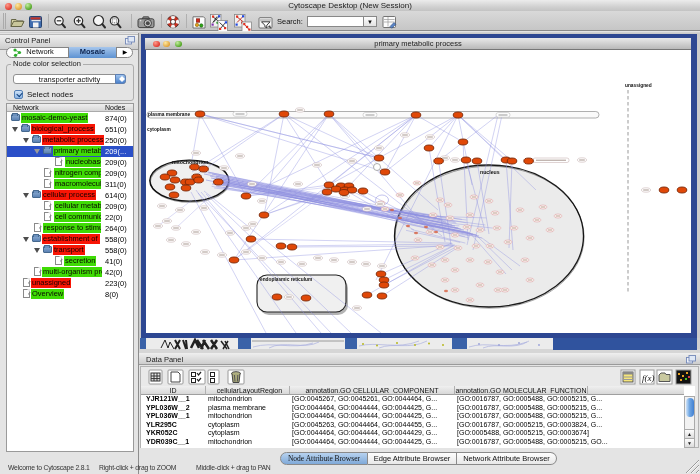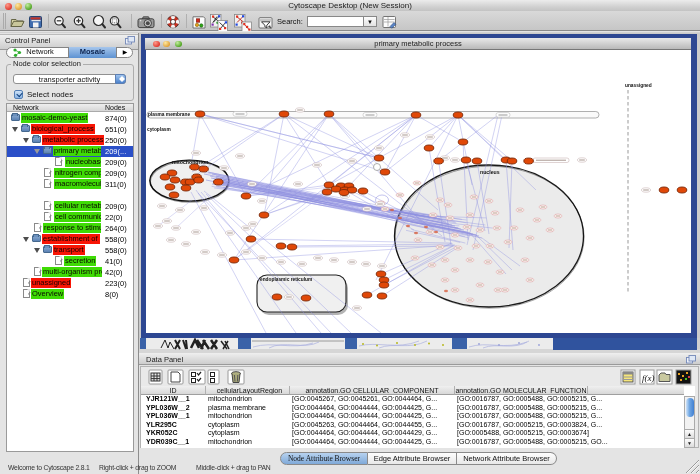--- a/index.html
+++ b/index.html
@@ -244,20 +244,26 @@
         </div>
       <div class="tr" style="top:64px">
           <i class="fil" style="left:37px"></i>
           <span class="lab g" style="left:47px;max-width:47px">nitrogen compo</span>
           <em>209(0)</em>
         </div>
       <div class="tr" style="top:75px">
           <i class="fil" style="left:37px"></i>
           <span class="lab g" style="left:47px;max-width:47px">macromolecule</span>
           <em>311(0)</em>
+        </div>
+      <div class="tr" style="top:86px">
+          <i class="exp" style="left:16px"></i>
+          <i class="fol" style="left:25px"></i>
+          <span class="lab r" style="left:35px">cellular process</span>
+          <em>614(0)</em>
         </div>
       <div class="tr" style="top:97px">
           <i class="fil" style="left:37px"></i>
           <span class="lab g" style="left:47px;max-width:47px">cellular metabo</span>
           <em>209(0)</em>
         </div>
       <div class="tr" style="top:108px">
           <i class="fil" style="left:37px"></i>
           <span class="lab g" style="left:47px;max-width:47px">cell communicat</span>
           <em>22(0)</em>

